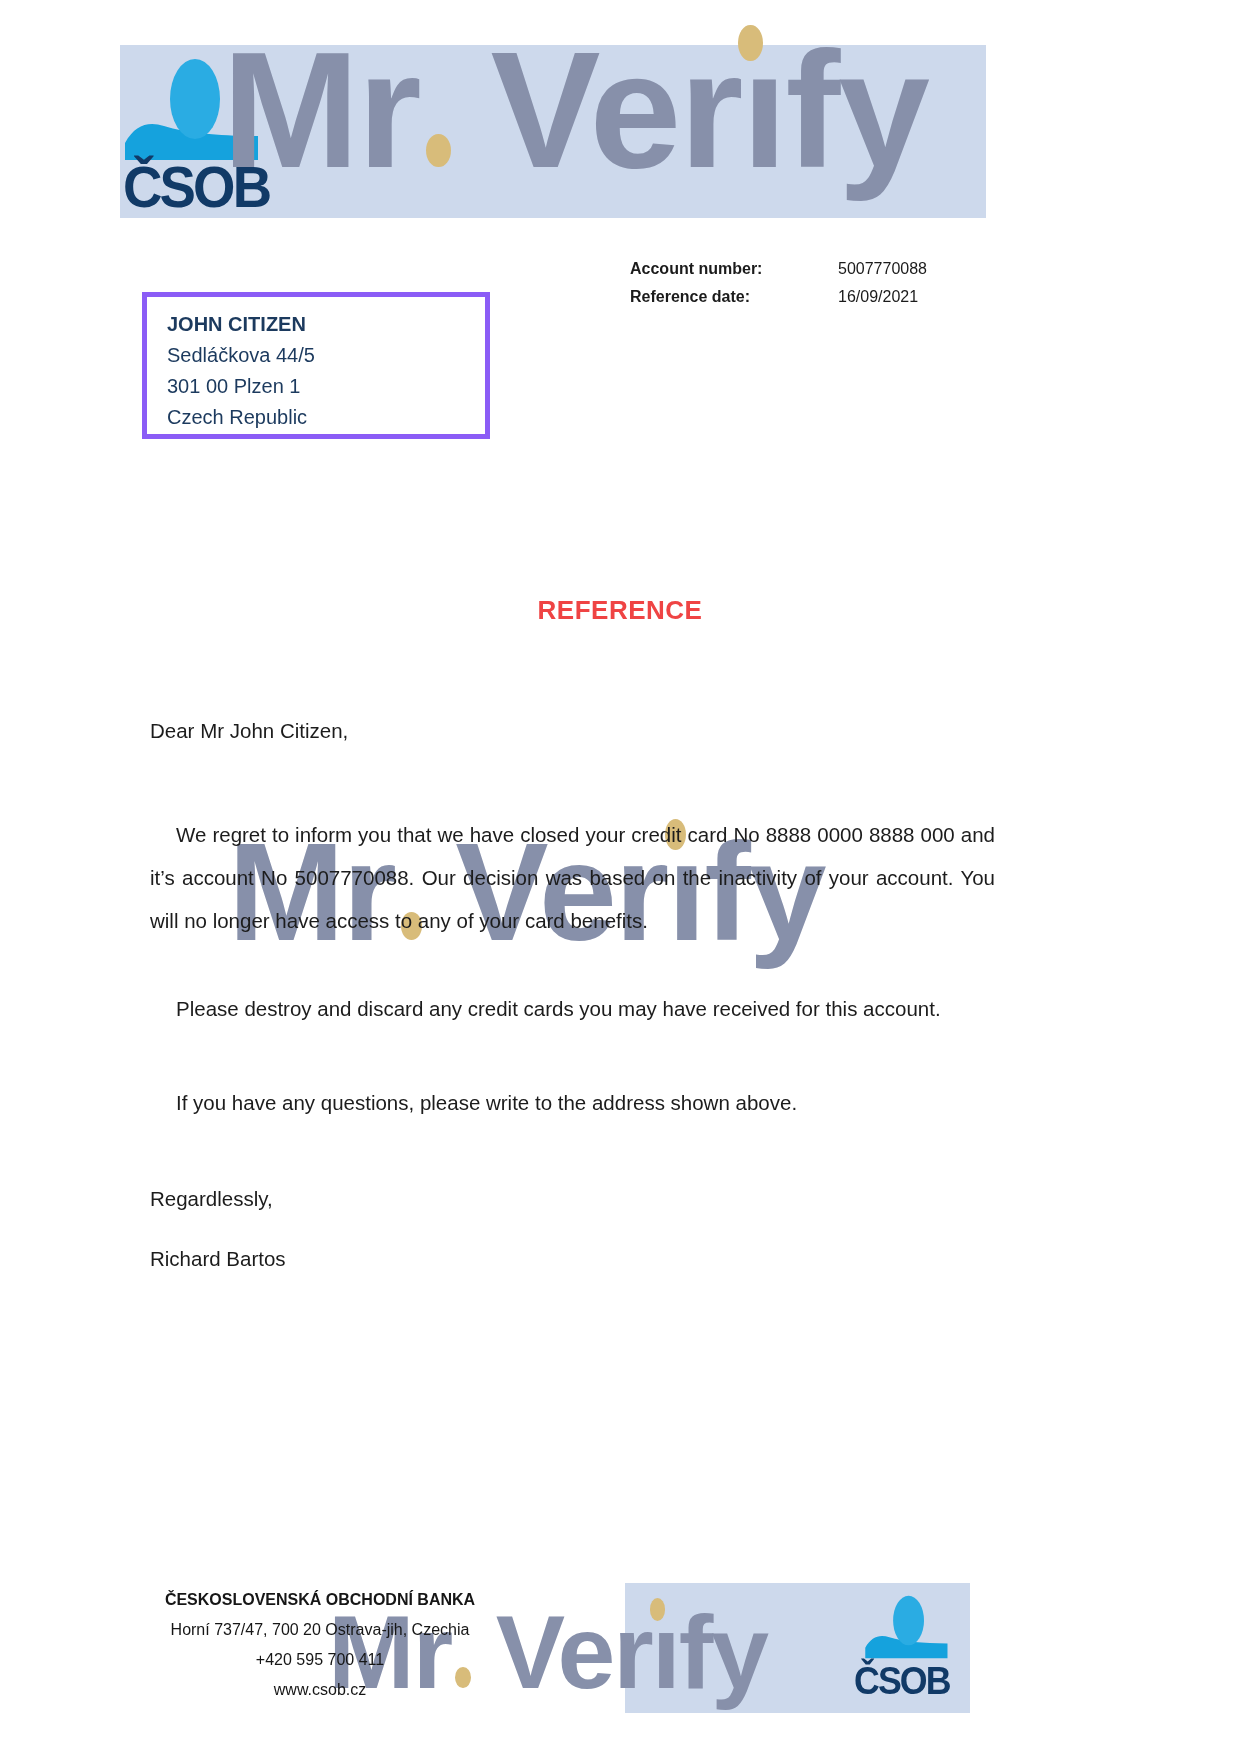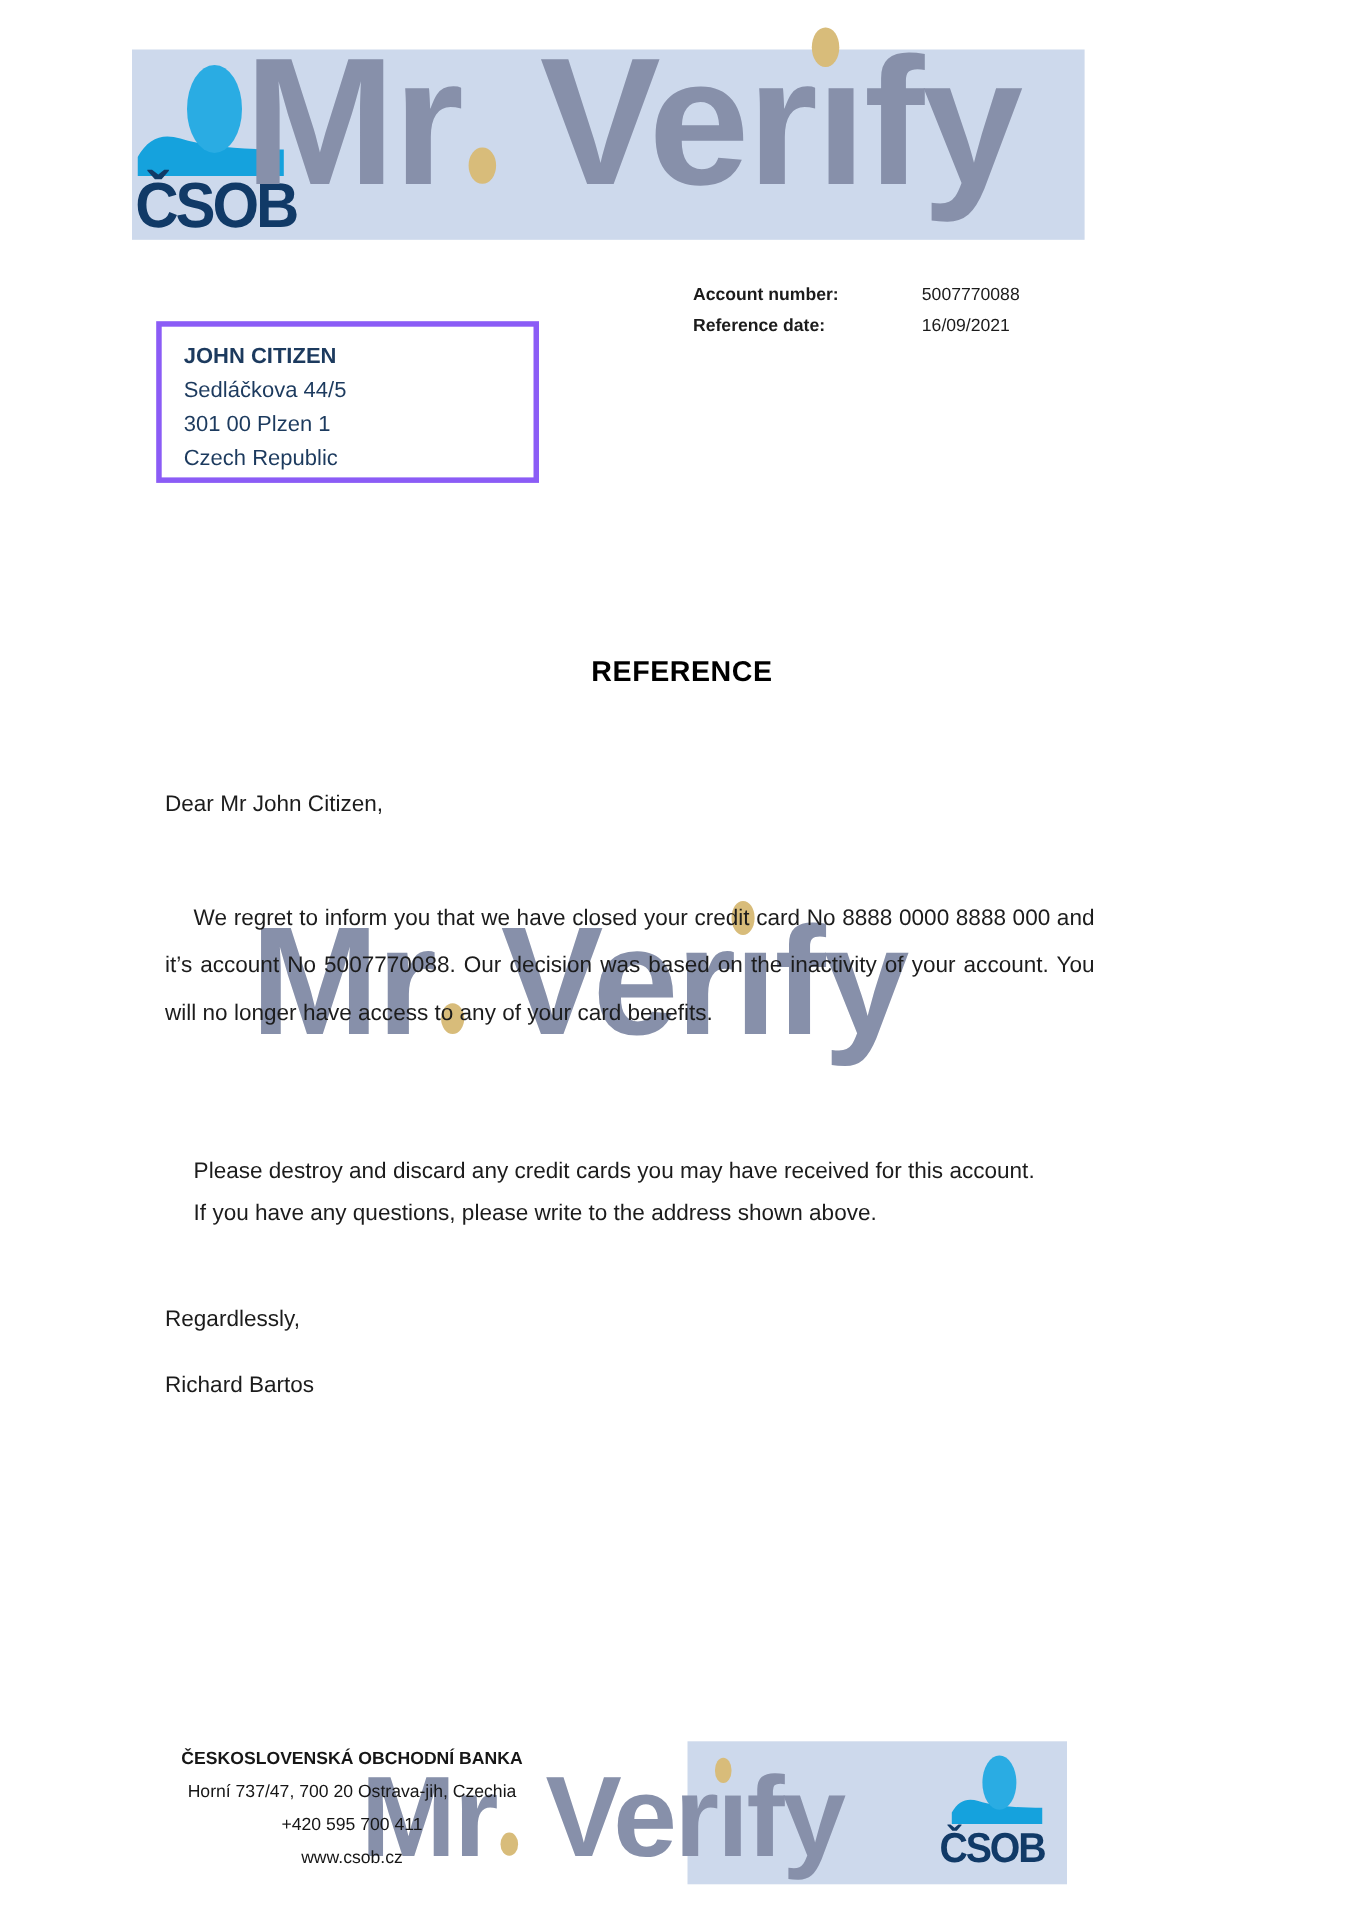--- a/index.html
+++ b/index.html
@@ -32,25 +32,25 @@
     padding:12px 10px 0 20px;box-sizing:border-box;color:#1c3a5e;font-size:20px;line-height:31px;}
   .recipient-name{font-weight:700;}
 
   
   .meta{position:absolute;left:630px;top:255px;z-index:2;font-size:16px;line-height:28px;}
   .meta-row{display:flex;}
   .meta-label{font-weight:700;width:208px;}
   .meta-value{}
 
   
-  .title{position:absolute;left:0;top:595px;width:1240px;text-align:center;font-size:26px;font-weight:700;letter-spacing:.5px;color:#000000;z-index:2;}
+  .title{position:absolute;left:0;top:595px;width:1240px;text-align:center;font-size:26px;font-weight:700;letter-spacing:.5px;color:#ef4444;z-index:2;}
   .body{position:absolute;left:135px;width:845px;margin:15px;font-size:20.5px;line-height:43px;color:#1c1c1c;z-index:2;}
   .salutation{top:694px;}
   .para1{top:798px;text-align:justify;text-indent:26px;}
-  .para2{top:1028px;text-indent:26px;}
+  .para2{top:972px;text-indent:26px;}
   .para3{top:1066px;text-indent:26px;}
   .closing{top:1162px;}
   .signer{top:1222px;}
   .signer-title{top:1282px;}
 
   
   .footer-info{position:absolute;left:85px;top:1585px;width:470px;text-align:center;font-size:16px;line-height:30px;color:#161616;z-index:3;}
   .footer-bank{font-weight:700;}
 </style>
 </head>

